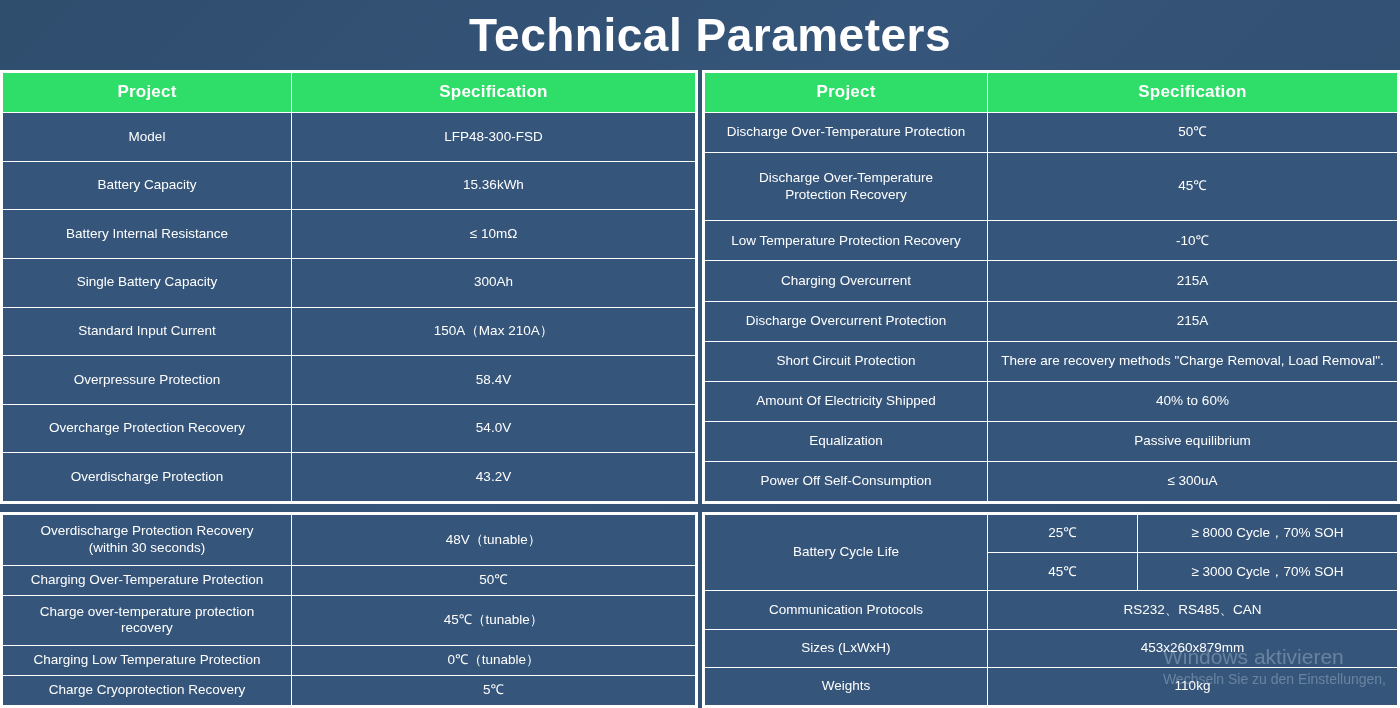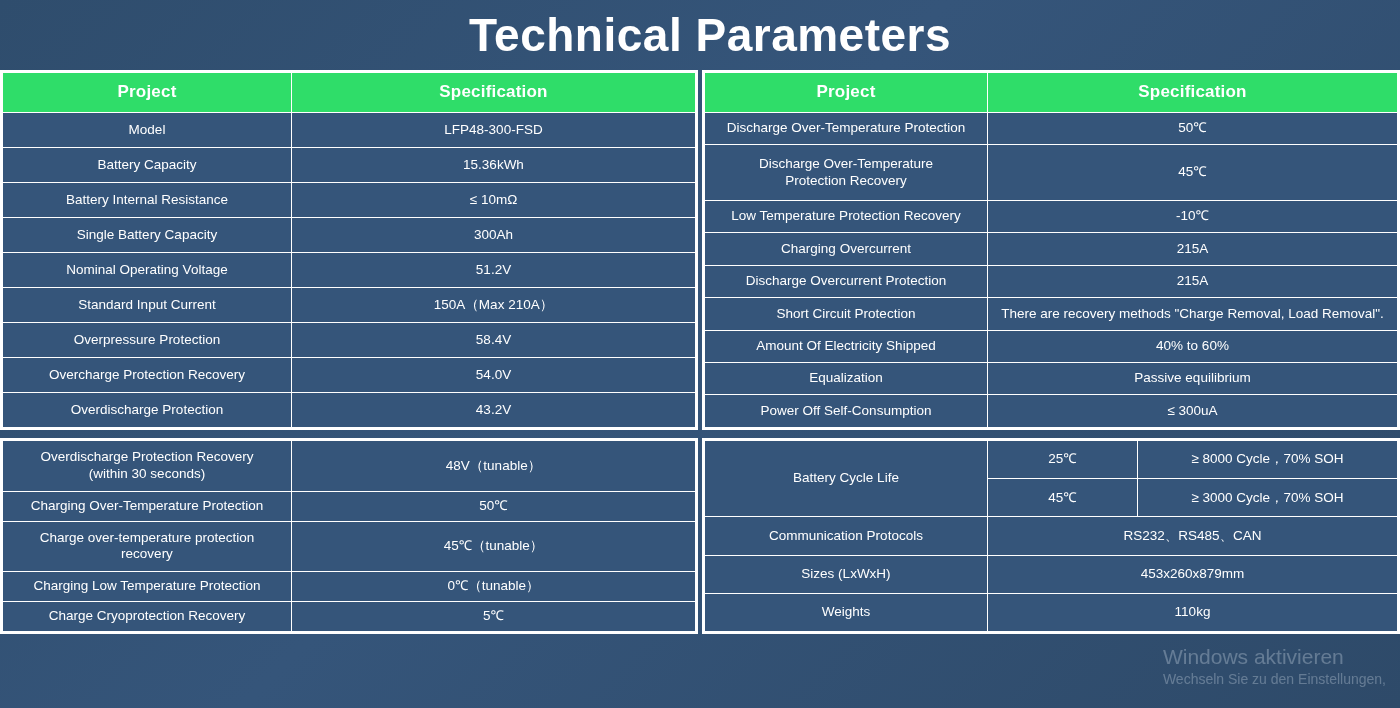--- a/index.html
+++ b/index.html
@@ -45,21 +45,21 @@
   }
   .gutter { background: transparent; }
 
   
   .block {
     border: 2px solid #ffffff;
     display: flex;
     flex-direction: column;
     overflow: hidden;
   }
-  .block.top  { height: 360px; }
+  .block.top  { height: 434px; }
   .spacer-v   { height: 8px; }
   .block.bot  { height: 196px; }
 
   table.t {
     width: 100%;
     border-collapse: collapse;
     table-layout: fixed;
     height: 100%;
   }
   table.t td, table.t th {
@@ -141,24 +141,20 @@
           </tr>
           <tr>
             <td class="c-name">Battery Internal Resistance</td>
             <td class="c-val">≤ 10mΩ</td>
           </tr>
           <tr>
             <td class="c-name">Single Battery Capacity</td>
             <td class="c-val">300Ah</td>
           </tr>
           <tr>
-            <td class="c-name">Nominal Operating Voltage</td>
-            <td class="c-val">51.2V</td>
-          </tr>
-          <tr>
             <td class="c-name">Standard Input Current</td>
             <td class="c-val">150A（Max 210A）</td>
           </tr>
           <tr>
             <td class="c-name">Overpressure Protection</td>
             <td class="c-val">58.4V</td>
           </tr>
           <tr>
             <td class="c-name">Overcharge Protection Recovery</td>
             <td class="c-val">54.0V</td>

